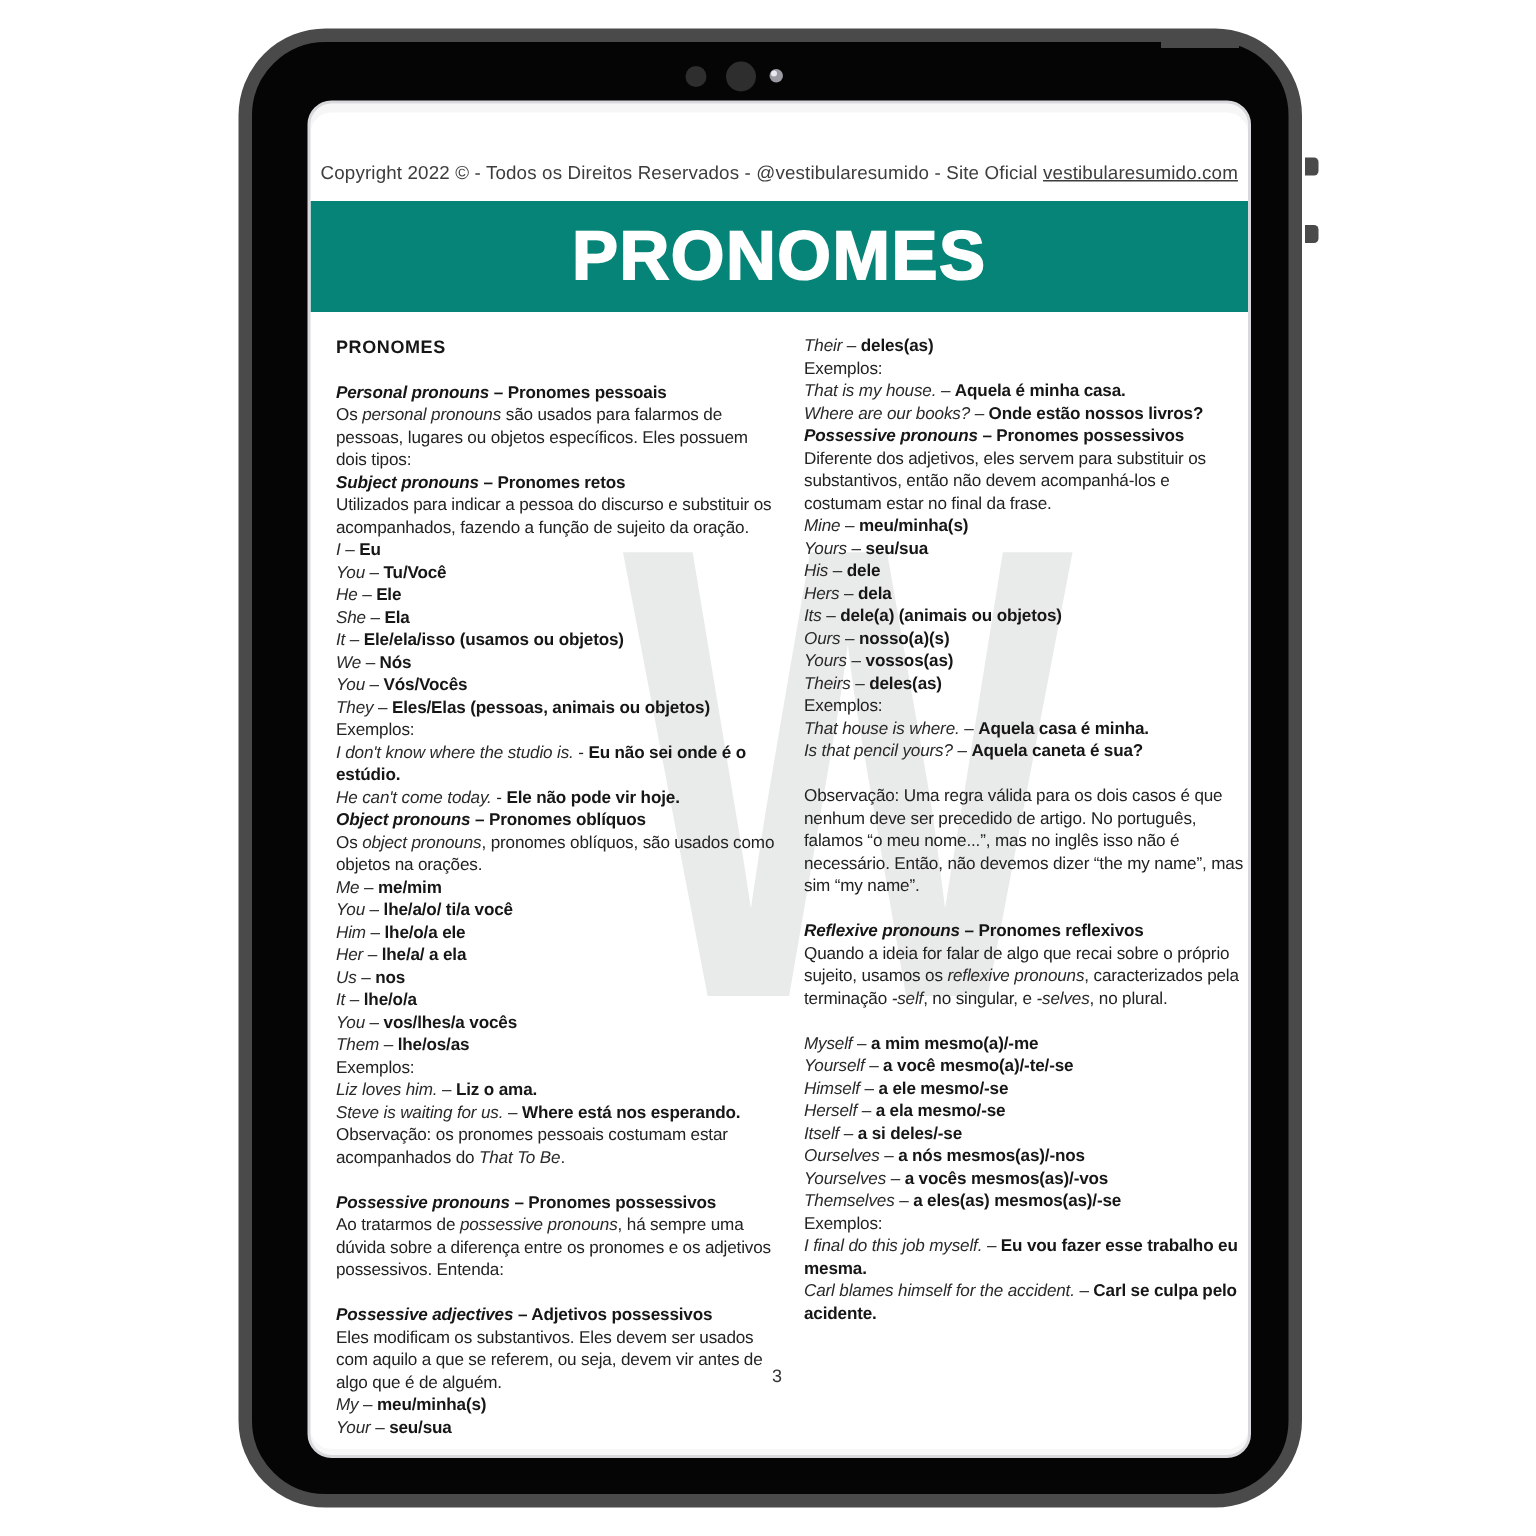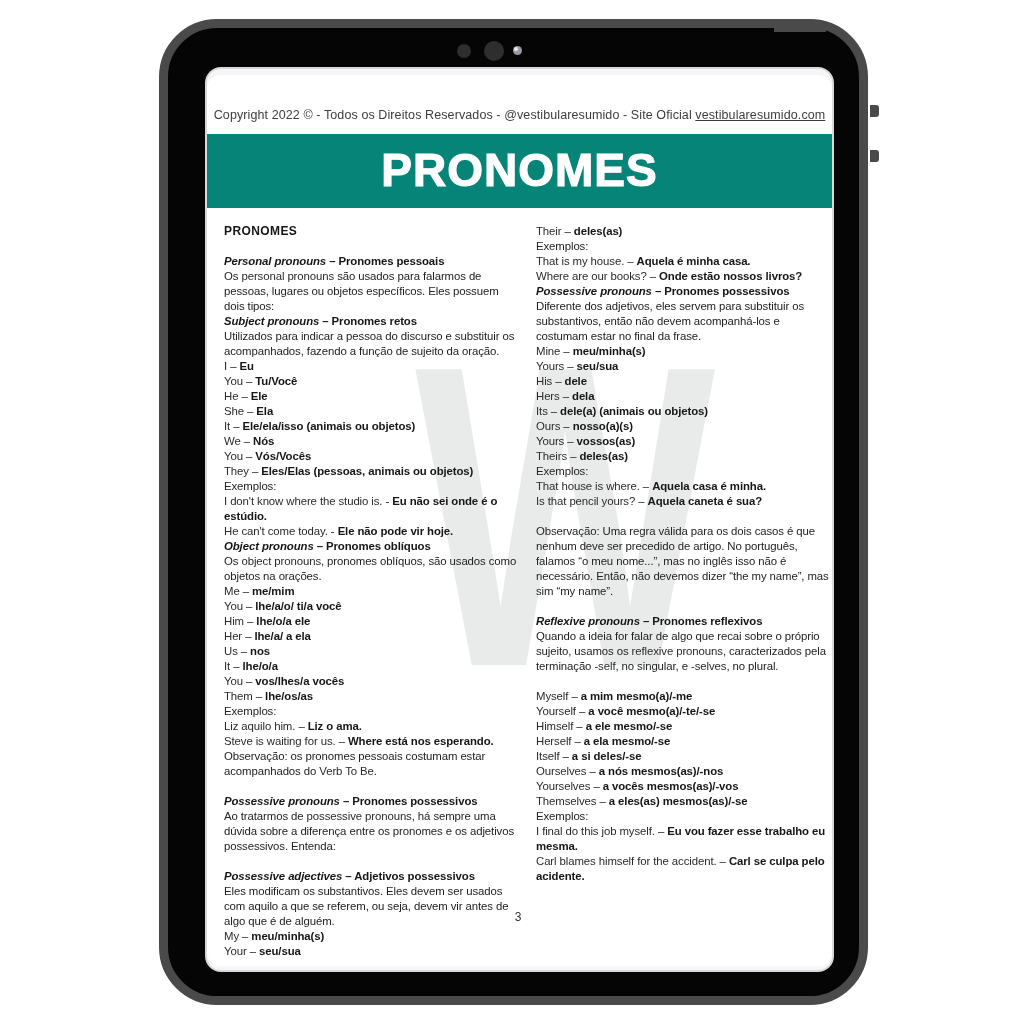--- a/index.html
+++ b/index.html
@@ -39,21 +39,21 @@
 
   .watermark{position:absolute;left:208px;top:232px;font-size:430px;line-height:430px;
           font-weight:700;transform:scaleX(0.74);transform-origin:left top;
           pointer-events:none;z-index:0;}
 
   .columns{position:absolute;left:17px;top:155px;width:608px;display:flex;gap:16px;z-index:1;}
   .col{width:296px;}
   .line{margin:0;font-size:11.4px;line-height:15px;letter-spacing:-0.1px;color:#222;}
   .gap{height:15px;}
   .s-r{font-style:normal;font-weight:400;}
-  .s-i{font-weight:400;color:#2a2a2a;}
+  .s-i{font-style:italic;font-weight:400;color:#2a2a2a;}
   .s-b{font-weight:700;color:#161616;}
   .s-bi{font-weight:700;font-style:italic;color:#161616;}
   .col-heading span{letter-spacing:0.4px;font-size:12px;}
 
   .page-number{position:absolute;left:301px;top:841px;width:20px;text-align:center;
           font-size:12px;color:#333;z-index:1;}
 </style>
 </head>
 <body>
 
@@ -82,41 +82,41 @@
             <p class="line col-heading"><span class="s-b">PRONOMES</span></p>
             <div class="gap"></div>
             <p class="line"><span class="s-bi">Personal pronouns</span><span class="s-b"> – Pronomes pessoais</span></p>
             <p class="line"><span class="s-r">Os </span><span class="s-i">personal pronouns</span><span class="s-r"> são usados para falarmos de pessoas, lugares ou objetos específicos. Eles possuem dois tipos:</span></p>
             <p class="line"><span class="s-bi">Subject pronouns</span><span class="s-b"> – Pronomes retos</span></p>
             <p class="line"><span class="s-r">Utilizados para indicar a pessoa do discurso e substituir os acompanhados, fazendo a função de sujeito da oração.</span></p>
             <p class="line"><span class="s-i">I</span><span class="s-r"> – </span><span class="s-b">Eu</span></p>
             <p class="line"><span class="s-i">You</span><span class="s-r"> – </span><span class="s-b">Tu/Você</span></p>
             <p class="line"><span class="s-i">He</span><span class="s-r"> – </span><span class="s-b">Ele</span></p>
             <p class="line"><span class="s-i">She</span><span class="s-r"> – </span><span class="s-b">Ela</span></p>
-            <p class="line"><span class="s-i">It</span><span class="s-r"> – </span><span class="s-b">Ele/ela/isso (animais ou objetos)</span></p>
+            <p class="line"><span class="s-i">It</span><span class="s-r"> – </span><span class="s-b">Ele/ela/isso (usamos ou objetos)</span></p>
             <p class="line"><span class="s-i">We</span><span class="s-r"> – </span><span class="s-b">Nós</span></p>
             <p class="line"><span class="s-i">You</span><span class="s-r"> – </span><span class="s-b">Vós/Vocês</span></p>
             <p class="line"><span class="s-i">They</span><span class="s-r"> – </span><span class="s-b">Eles/Elas (pessoas, animais ou objetos)</span></p>
             <p class="line"><span class="s-r">Exemplos:</span></p>
             <p class="line"><span class="s-i">I don't know where the studio is.</span><span class="s-r"> - </span><span class="s-b">Eu não sei onde é o estúdio.</span></p>
             <p class="line"><span class="s-i">He can't come today.</span><span class="s-r"> - </span><span class="s-b">Ele não pode vir hoje.</span></p>
             <p class="line"><span class="s-bi">Object pronouns</span><span class="s-b"> – Pronomes oblíquos</span></p>
             <p class="line"><span class="s-r">Os </span><span class="s-i">object pronouns</span><span class="s-r">, pronomes oblíquos, são usados como objetos na orações.</span></p>
             <p class="line"><span class="s-i">Me</span><span class="s-r"> – </span><span class="s-b">me/mim</span></p>
             <p class="line"><span class="s-i">You</span><span class="s-r"> – </span><span class="s-b">lhe/a/o/ ti/a você</span></p>
             <p class="line"><span class="s-i">Him</span><span class="s-r"> – </span><span class="s-b">lhe/o/a ele</span></p>
             <p class="line"><span class="s-i">Her</span><span class="s-r"> – </span><span class="s-b">lhe/a/ a ela</span></p>
             <p class="line"><span class="s-i">Us</span><span class="s-r"> – </span><span class="s-b">nos</span></p>
             <p class="line"><span class="s-i">It</span><span class="s-r"> – </span><span class="s-b">lhe/o/a</span></p>
             <p class="line"><span class="s-i">You</span><span class="s-r"> – </span><span class="s-b">vos/lhes/a vocês</span></p>
             <p class="line"><span class="s-i">Them</span><span class="s-r"> – </span><span class="s-b">lhe/os/as</span></p>
             <p class="line"><span class="s-r">Exemplos:</span></p>
-            <p class="line"><span class="s-i">Liz aquilo him.</span><span class="s-r"> – </span><span class="s-b">Liz o ama.</span></p>
+            <p class="line"><span class="s-i">Liz loves him.</span><span class="s-r"> – </span><span class="s-b">Liz o ama.</span></p>
             <p class="line"><span class="s-i">Steve is waiting for us.</span><span class="s-r"> – </span><span class="s-b">Where está nos esperando.</span></p>
-            <p class="line"><span class="s-r">Observação: os pronomes pessoais costumam estar acompanhados do </span><span class="s-i">Verb To Be</span><span class="s-r">.</span></p>
+            <p class="line"><span class="s-r">Observação: os pronomes pessoais costumam estar acompanhados do </span><span class="s-i">That To Be</span><span class="s-r">.</span></p>
             <div class="gap"></div>
             <p class="line"><span class="s-bi">Possessive pronouns</span><span class="s-b"> – Pronomes possessivos</span></p>
             <p class="line"><span class="s-r">Ao tratarmos de </span><span class="s-i">possessive pronouns</span><span class="s-r">, há sempre uma dúvida sobre a diferença entre os pronomes e os adjetivos possessivos. Entenda:</span></p>
             <div class="gap"></div>
             <p class="line"><span class="s-bi">Possessive adjectives</span><span class="s-b"> – Adjetivos possessivos</span></p>
             <p class="line"><span class="s-r">Eles modificam os substantivos. Eles devem ser usados com aquilo a que se referem, ou seja, devem vir antes de algo que é de alguém.</span></p>
             <p class="line"><span class="s-i">My</span><span class="s-r"> – </span><span class="s-b">meu/minha(s)</span></p>
             <p class="line"><span class="s-i">Your</span><span class="s-r"> – </span><span class="s-b">seu/sua</span></p>
           </div>
         <div class="col" id="right-col">

